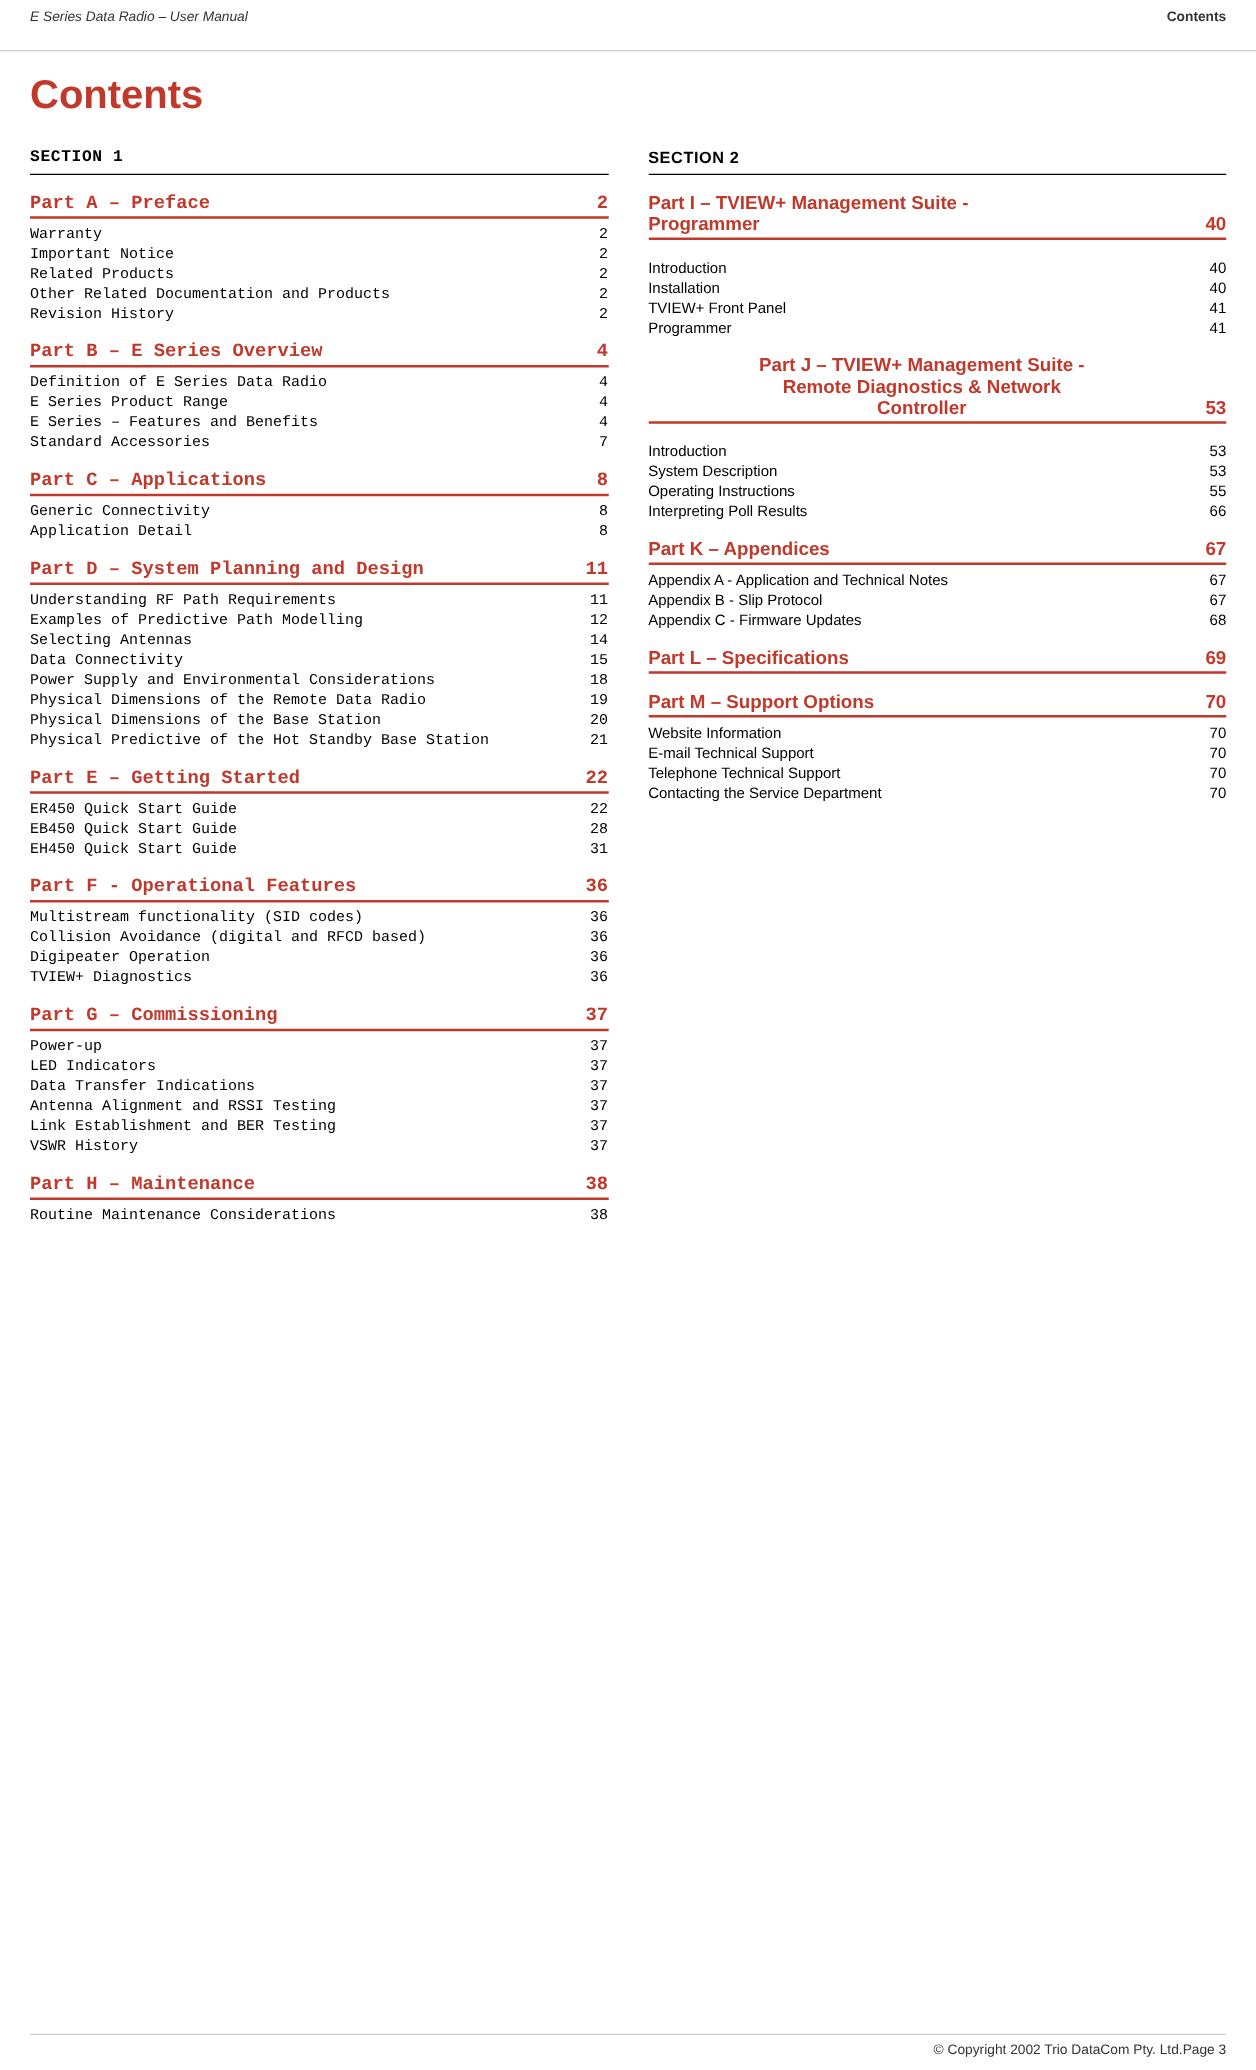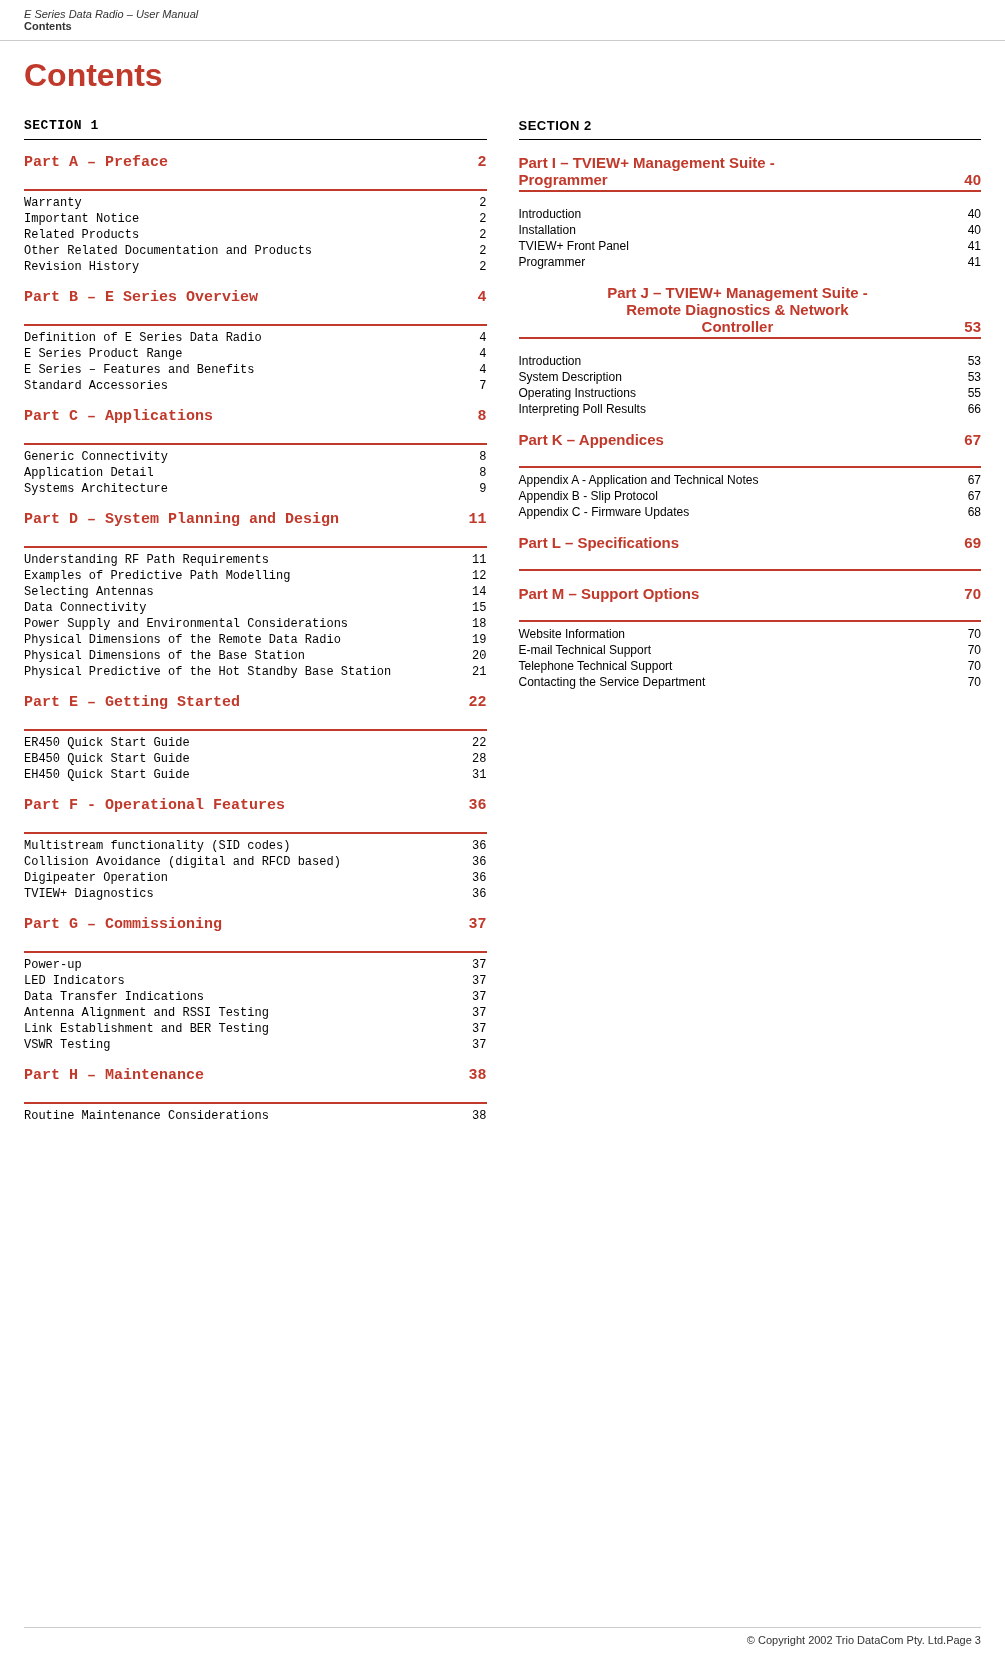--- a/index.html
+++ b/index.html
@@ -9,24 +9,23 @@
       background: #fff;
       color: #000;
       width: 1005px;
       min-height: 1656px;
       position: relative;
     }
 
     .page-header {
       display: flex;
       justify-content: space-between;
-      align-items: flex-start;
-      padding: 8px 24px 8px 24px;
+      align-items: center;
+      padding: 8px 24px 20px 24px;
       border-bottom: 1px solid #ccc;
-      flex-direction: column;
     }
 
     .page-header-left {
       font-size: 11px;
       color: #333;
       font-style: italic;
     }
 
     .page-header-right {
       font-size: 11px;
@@ -65,21 +64,21 @@
       letter-spacing: 0.5px;
       margin-bottom: 6px;
       margin-top: 4px;
     }
 
     .part-heading {
       font-size: 15px;
       font-weight: bold;
       color: #c0392b;
       border-bottom: 2px solid #c0392b;
-      padding-bottom: 18px;
+      padding-bottom: 2px;
       margin-bottom: 4px;
       margin-top: 14px;
       display: flex;
       justify-content: space-between;
       align-items: flex-end;
     }
 
     .part-heading-multiline {
       font-size: 15px;
       font-weight: bold;
@@ -202,24 +201,20 @@
       </div>
       <div>
         <div class="toc-entry">
             <span class="entry-label">Generic Connectivity</span>
             <span class="entry-page">8</span>
           </div>
         <div class="toc-entry">
             <span class="entry-label">Application Detail</span>
             <span class="entry-page">8</span>
           </div>
-        <div class="toc-entry">
-            <span class="entry-label">Systems Architecture</span>
-            <span class="entry-page">9</span>
-          </div>
       </div>
 
       <div class="part-heading">
         <span>Part D – System Planning and Design</span>
         <span>11</span>
       </div>
       <div>
         <div class="toc-entry">
             <span class="entry-label">Understanding RF Path Requirements</span>
             <span class="entry-page">11</span>
@@ -315,21 +310,21 @@
           </div>
         <div class="toc-entry">
             <span class="entry-label">Antenna Alignment and RSSI Testing</span>
             <span class="entry-page">37</span>
           </div>
         <div class="toc-entry">
             <span class="entry-label">Link Establishment and BER Testing</span>
             <span class="entry-page">37</span>
           </div>
         <div class="toc-entry">
-            <span class="entry-label">VSWR Testing</span>
+            <span class="entry-label">VSWR History</span>
             <span class="entry-page">37</span>
           </div>
       </div>
 
       <div class="part-heading">
         <span>Part H – Maintenance</span>
         <span>38</span>
       </div>
       <div>
         <div class="toc-entry">

